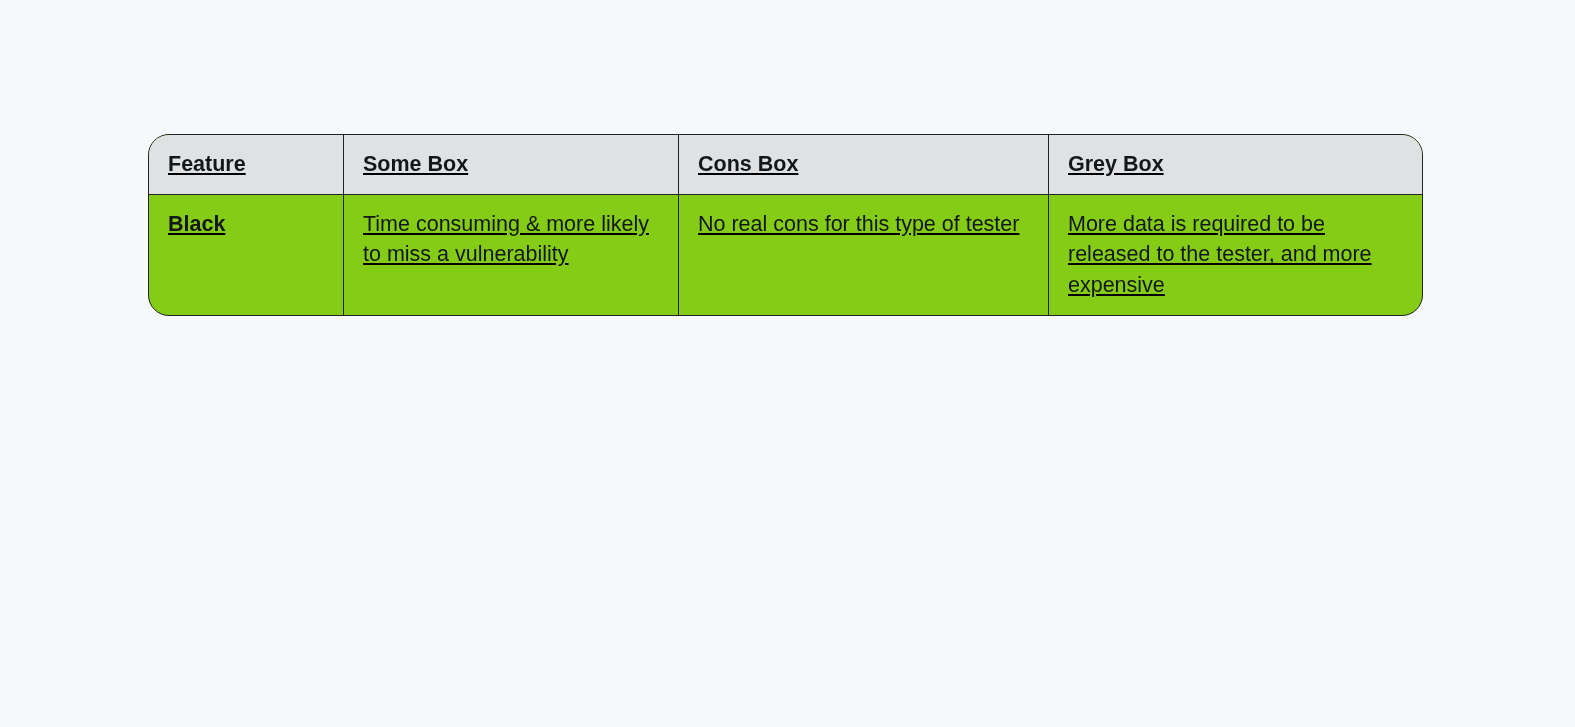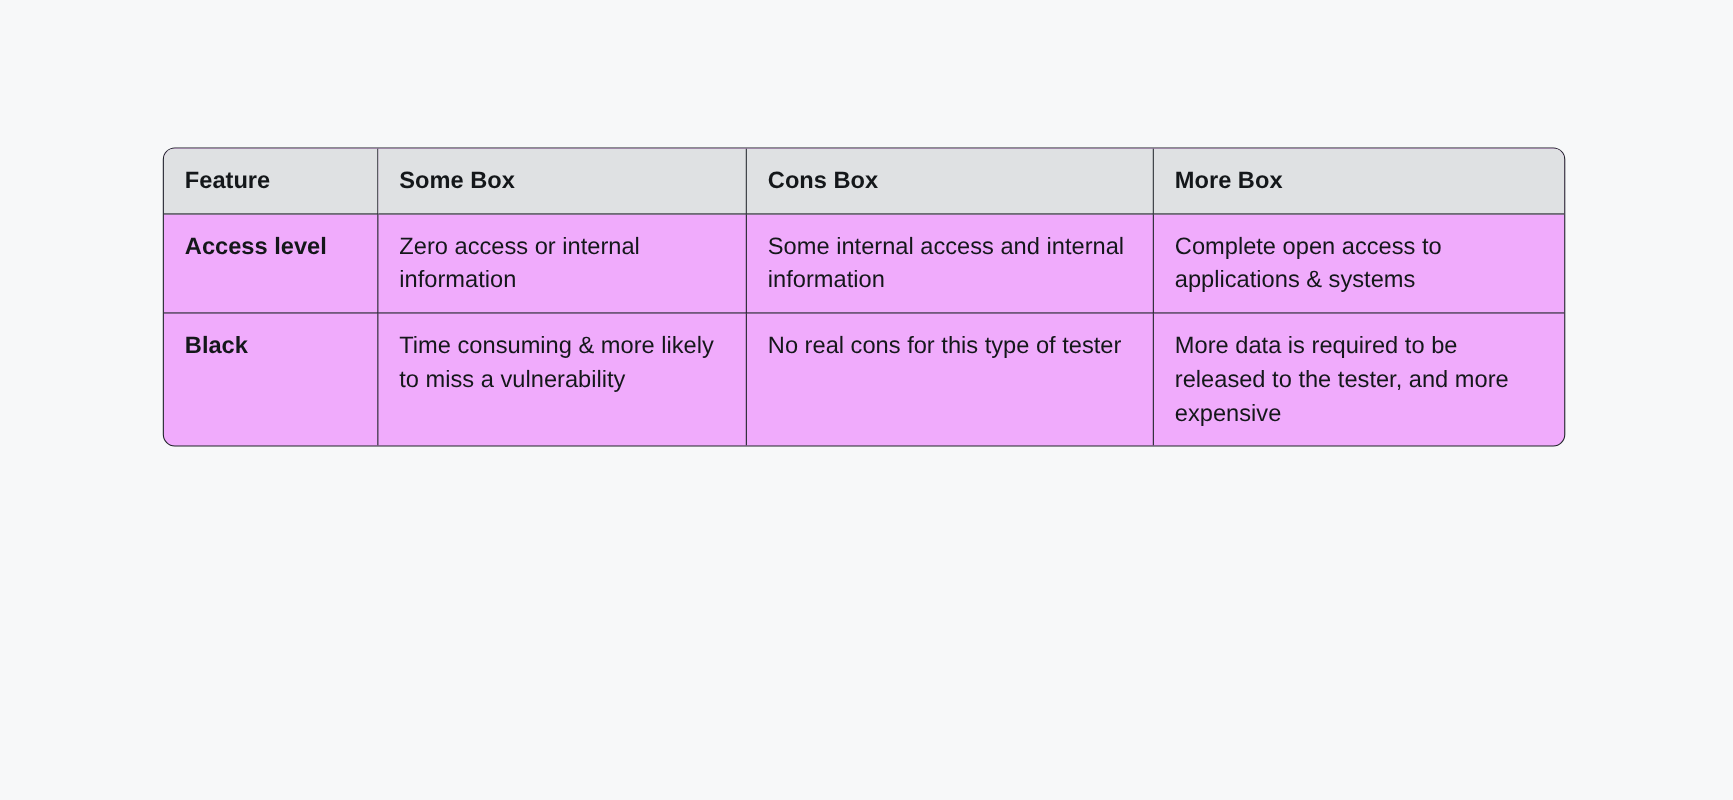--- a/index.html
+++ b/index.html
@@ -25,25 +25,26 @@
     position: absolute;
     left: 148px;
     top: 134px;
     width: 1273px;
   }
 
   table.comparison-table {
     width: 1273px;
     border-collapse: separate;
     border-spacing: 0;
-    background: #f0abfc;
+    background: #84cc16;
     border: 1.6px solid #20242a;
-    border-radius: 11px;
+    border-radius: 21px;
     overflow: hidden;
     table-layout: fixed;
+    text-decoration: underline;
   }
 
   table.comparison-table th,
   table.comparison-table td {
     text-align: left;
     vertical-align: top;
     padding: 14px 18px 14px 19px;
     font-size: 21.5px;
     line-height: 1.43;
     color: #14171a;
@@ -104,36 +105,24 @@
         <col class="col-feature">
         <col class="col-black">
         <col class="col-grey">
         <col class="col-white">
       </colgroup>
       <thead>
         <tr>
           <th>Feature</th>
           <th>Some Box</th>
           <th>Cons Box</th>
-          <th>More Box</th>
+          <th>Grey Box</th>
         </tr>
       </thead>
       <tbody>
-        <tr class="row-access">
-          <td class="row-label">Access level</td>
-          <td>
-            <span class="cell-text">Zero access or internal information</span>
-          </td>
-          <td>
-            <span class="cell-text">Some internal access and internal information</span>
-          </td>
-          <td>
-            <span class="cell-text">Complete open access to applications &amp; systems</span>
-          </td>
-        </tr>
         <tr class="row-cons">
           <td class="row-label">Black</td>
           <td>
             <span class="cell-text">Time consuming &amp; more likely to miss a vulnerability</span>
           </td>
           <td>
             <span class="cell-text">No real cons for this type of tester</span>
           </td>
           <td>
             <span class="cell-text">More data is required to be released to the tester, and more expensive</span>

